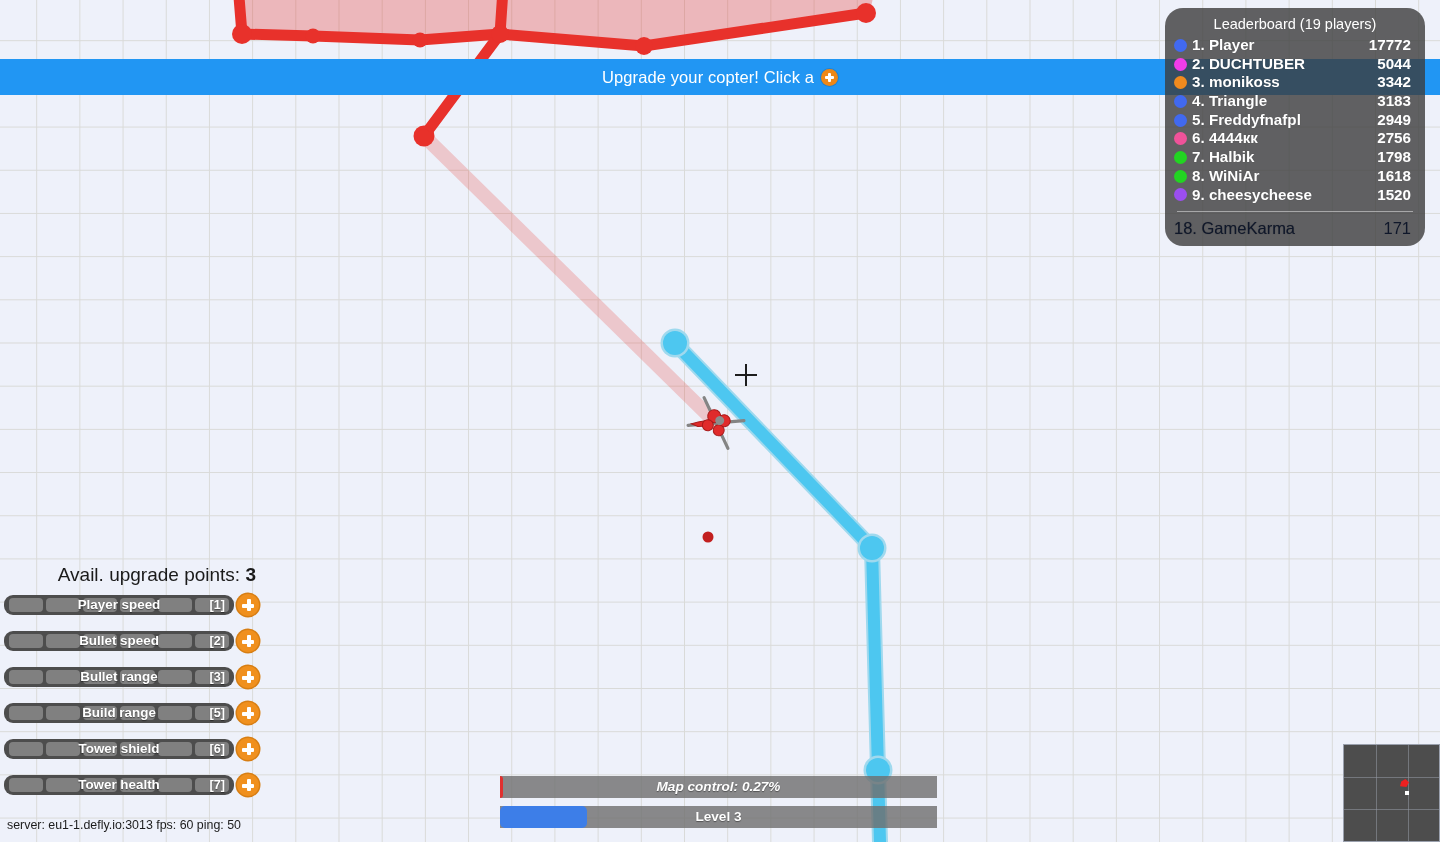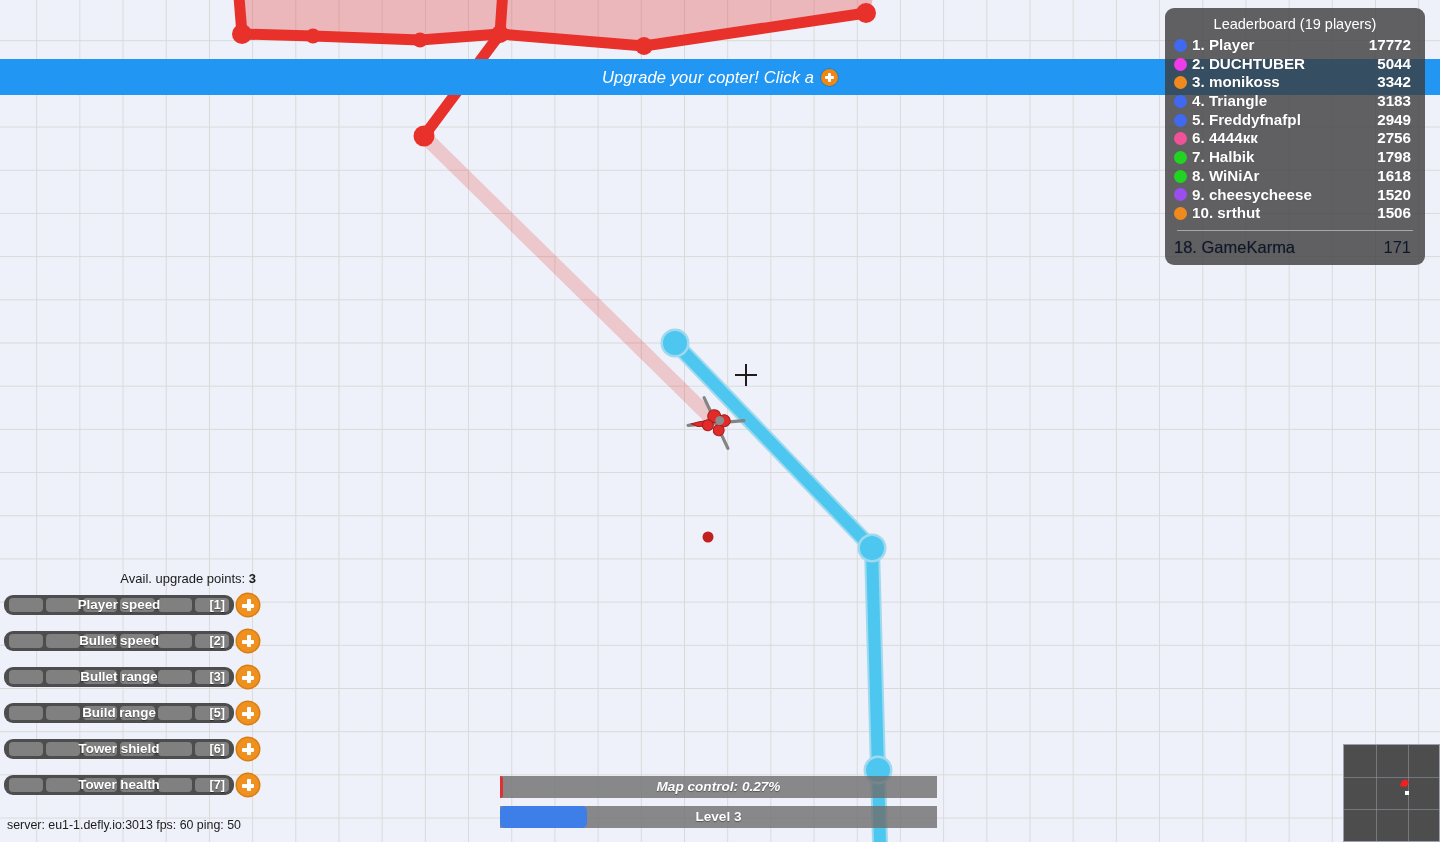--- a/index.html
+++ b/index.html
@@ -65,21 +65,21 @@
     height: 36px;
     background: #2196f3;
     display: flex;
     align-items: center;
     justify-content: center;
     color: #ffffff;
     font-size: 16.5px;
     letter-spacing: .1px;
     z-index: 20;
   }
-  #banner .btxt { white-space: nowrap; font-style: italic; }
+  #banner .btxt { white-space: nowrap; }
   .plus-badge {
     display: inline-block;
     width: 17px;
     height: 17px;
     border-radius: 50%;
     background: #ee8716;
     position: relative;
     vertical-align: -3px;
     margin-left: 7px;
     box-shadow: 0 0 0 1px rgba(0,0,0,.13);
@@ -93,21 +93,21 @@
   .plus-badge:before { left: 4px; top: 7px;  width: 9px; height: 3px; }
   .plus-badge:after  { top: 4px; left: 7px;  height: 9px; width: 3px; }
 
   
   #leaderboard {
     position: absolute;
     right: 15px;
     top: 8px;
     width: 260px;
     background: rgba(60,60,60,.80);
-    border-radius: 9px;
+    border-radius: 18px;
     padding: 6px 0 7px 0;
     z-index: 25;
     color: #ffffff;
     font-size: 15px;
   }
   #lb-title {
     text-align: center;
     font-size: 14.5px;
     padding: 2px 0 4px 0;
     color: #ffffff;
@@ -161,21 +161,21 @@
   #upgrades {
     position: absolute;
     left: 4px;
     bottom: 36px;
     width: 258px;
     z-index: 22;
   }
   #upg-points {
     text-align: right;
     padding-right: 6px;
-    font-size: 13px;
+    font-size: 19px;
     color: #1a1a1a;
     margin-bottom: 4px;
   }
   #upg-points b { font-weight: bold; }
   .upg-row {
     display: flex;
     align-items: center;
     height: 30px;
     margin-bottom: 6px;
   }
@@ -442,25 +442,20 @@
         <div class="lb-row">
           <span class="lb-dot" style="background: rgb(34, 212, 34);"></span>
           <span class="lb-name">8. WiNiAr</span>
           <span class="lb-score">1618</span>
         </div>
         <div class="lb-row">
           <span class="lb-dot" style="background: rgb(155, 78, 240);"></span>
           <span class="lb-name">9. cheesycheese</span>
           <span class="lb-score">1520</span>
         </div>
-        <div class="lb-row">
-          <span class="lb-dot" style="background: rgb(240, 138, 30);"></span>
-          <span class="lb-name">10. srthut</span>
-          <span class="lb-score">1506</span>
-        </div>
       </div>
     <div id="lb-divider"></div>
     <div id="lb-self">
 
       <span class="lb-name">18. GameKarma</span>
       <span class="lb-score">171</span>
     </div>
   </div>
 
   <div id="upgrades">

